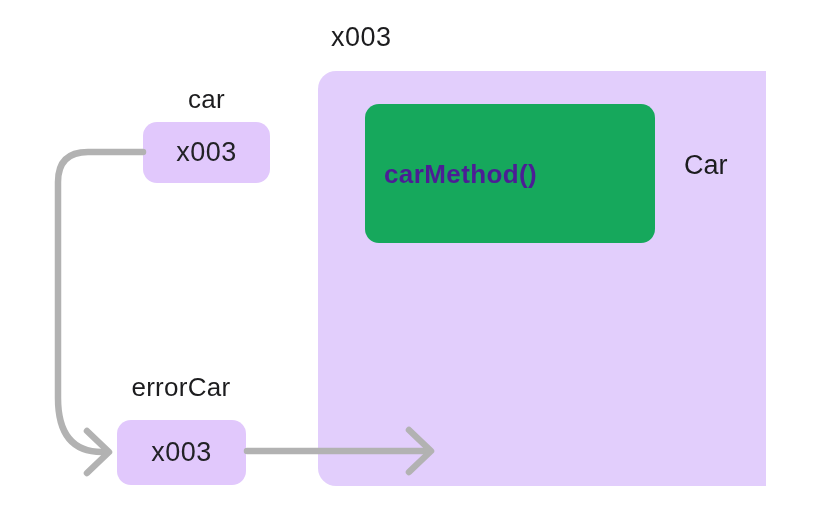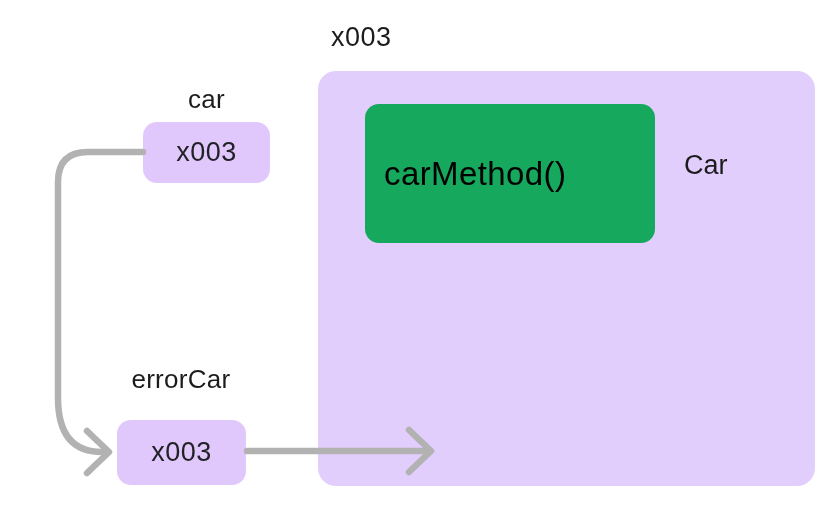--- a/index.html
+++ b/index.html
@@ -3,21 +3,21 @@
 <meta charset="utf-8">
 <style>
   html, body {
     margin: 0;
     padding: 0;
     background: #ffffff;
     font-family: "Liberation Sans", "DejaVu Sans", sans-serif;
   }
   .canvas {
     position: relative;
-    width: 829px;
+    width: 766px;
     height: 508px;
     background: #ffffff;
     overflow: hidden;
   }
   .abs { position: absolute; }
 
   .heap-address-label {
     left: 331px; top: 22px;
     font-size: 27px;
     font-weight: 500;
@@ -35,42 +35,42 @@
     width: 290px; height: 139px;
     background: #16a85c;
     border-radius: 14px;
     display: flex;
     flex-direction: column;
     justify-content: center;
     box-sizing: border-box;
     padding-left: 19px;
   }
   .method-line {
-    font-size: 33px;
+    font-size: 26px;
     line-height: 46px;
-    font-weight: 400;
-    color: #000000;
+    font-weight: 700;
+    color: #4c1d95;
     letter-spacing: 0.4px;
   }
   .class-name-label {
     left: 684px; top: 150px;
     font-size: 27px;
     font-weight: 500;
     color: #1c1c1e;
   }
 
   .variable-name-label {
     font-size: 26px;
     font-weight: 500;
     color: #1c1c1e;
     text-align: center;
     letter-spacing: 0.3px;
   }
   .var1-name { left: 143px; top: 84px; width: 127px; }
-  .var2-name { left: 107px; top: 364px; width: 148px; }
+  .var2-name { left: 107px; top: 372px; width: 148px; }
 
   .reference-box {
     background: #e1c8fc;
     border-radius: 14px;
     display: flex;
     align-items: center;
     justify-content: center;
     font-size: 27px;
     font-weight: 500;
     color: #222226;

